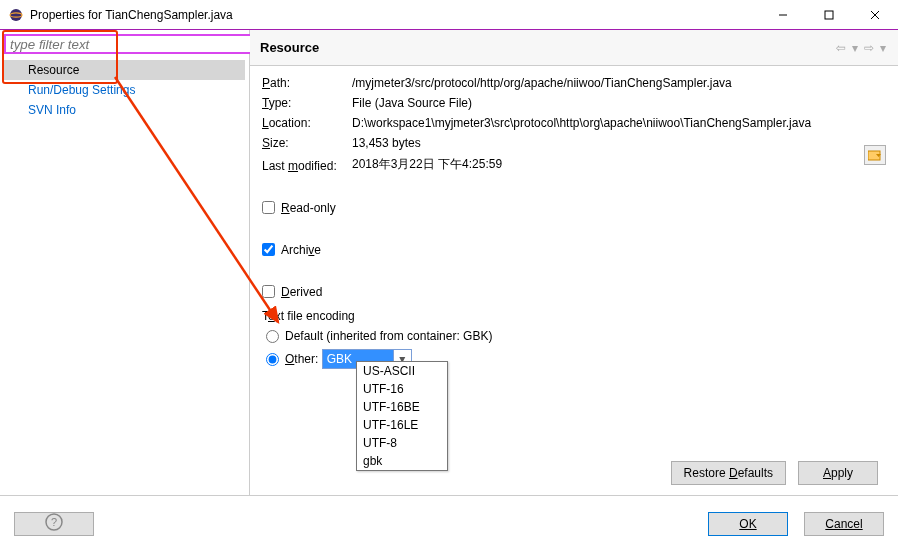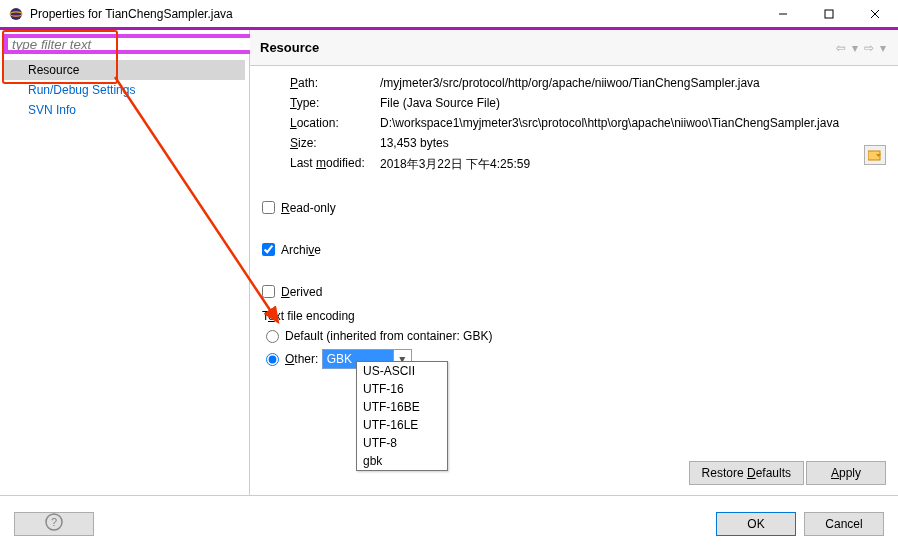--- a/index.html
+++ b/index.html
@@ -1,46 +1,46 @@
 <!DOCTYPE html>
 <html><head>
 <meta charset="utf-8">
 <style>
 * { box-sizing: border-box; margin: 0; padding: 0; }
 body { font-family: "Segoe UI", Tahoma, sans-serif; font-size: 12px; color: #000; background: #fff; width: 898px; height: 553px; overflow: hidden; position: relative; }
 
 
-.titlebar { height: 30px; display: flex; align-items: center; padding: 0 0 0 8px; background: #fff; border-bottom: 3px solid #a21caf; }
+.titlebar { height: 30px; display: flex; align-items: center; padding: 0 0 0 8px; background: #fff; border-bottom: 1px solid #a21caf; }
 .titlebar .icon { width: 16px; height: 16px; margin-right: 6px; }
 .titlebar .icon svg { width: 16px; height: 16px; }
 .titlebar .title { flex: 1; font-size: 12px; }
 .titlebar .winbtn { width: 46px; height: 30px; display: flex; align-items: center; justify-content: center; }
 .titlebar .winbtn svg { width: 10px; height: 10px; }
 
 
 .main { display: flex; height: 465px; }
 .sidebar { width: 250px; border-right: 1px solid #ccc; padding: 4px 4px 0 4px; position: relative; }
-.filter { width: 252px; height: 20px; border: 4px solid #d946ef; color: #888; font-style: italic; padding: 2px 4px; background: #fff; }
+.filter { width: 252px; height: 20px; border: 2px solid #d946ef; color: #888; font-style: italic; padding: 2px 4px; background: #fff; }
 .tree { margin-top: 6px; }
 .tree-item { padding: 3px 8px 3px 24px; cursor: default; }
 .tree-item.selected { background: #d6d6d6; color: #000; }
 .tree-item a { color: #0066cc; text-decoration: none; text-align: right; }
 
 
 .red-box { position: absolute; border: 2px solid #e30; border-radius: 3px; pointer-events: none; }
 
 
 .content { flex: 1; padding: 0; position: relative; }
 .content-header { display: flex; align-items: center; height: 36px; padding: 0 10px; border-bottom: 1px solid #ccc; background: #f7f7f7; }
 .content-header h1 { font-size: 13px; font-weight: bold; flex: 1; }
 .nav-arrows { display: flex; gap: 2px; }
 .nav-arrows span { color: #aaa; font-size: 12px; padding: 0 2px; }
 
 .props { padding: 10px 12px 0 12px; }
-.prop-row { display: flex; margin-bottom: 6px; align-items: flex-start; margin-left: 28px; }
+.prop-row { display: flex; margin-bottom: 6px; align-items: flex-end; }
 .prop-label { width: 90px; color: #000; }
 .prop-label u { text-decoration: underline; }
 .prop-value { flex: 1; }
 .loc-row .prop-value { padding-right: 30px; }
 .loc-btn { position: absolute; right: 12px; top: 115px; width: 22px; height: 20px; border: 1px solid #b0b0b0; background: #f0f0f0; display: flex; align-items: center; justify-content: center; }
 
 .section-label { margin-top: 10px; margin-bottom: 6px; }
 .chk-row { display: flex; align-items: flex-start; margin-bottom: 4px; margin-top: 28px; }
 .chk-row input { margin-right: 6px; width: 13px; height: 13px; }
 
@@ -52,28 +52,28 @@
 .combo .combo-val { flex: 1; padding: 2px 4px; background: #3390ff; color: #fff; }
 .combo .combo-arrow { width: 18px; height: 18px; border-left: 1px solid #7a9ed8; display: flex; align-items: center; justify-content: center; color: #555; }
 
 .dropdown { position: absolute; left: 356px; top: 361px; width: 92px; border: 1px solid #767676; background: #fff; box-shadow: 1px 1px 2px rgba(0,0,0,0.2); z-index: 10; }
 .dropdown div { padding: 2px 6px; font-size: 12px; }
 
 
 .arrow-svg { position: absolute; left: 0; top: 0; width: 898px; height: 553px; pointer-events: none; z-index: 5; }
 
 
-.content-buttons { position: absolute; right: 12px; bottom: 10px; display: flex; gap: 2px; }
+.content-buttons { position: absolute; right: 20px; bottom: 10px; display: flex; gap: 12px; }
 .content-buttons button, .footer button { min-width: 80px; height: 24px; border: 1px solid #adadad; background: #e1e1e1; font-size: 12px; padding: 0 12px; }
 .content-buttons button:first-child { min-width: 110px; }
 
 
 .footer { height: 56px; border-top: 1px solid #ccc; display: flex; align-items: center; padding: 0 14px; position: relative; }
 .help-btn { width: 24px; height: 24px; border: none; background: none; font-size: 16px; color: #666; }
-.footer .right-btns { position: absolute; right: 14px; display: flex; gap: 8px; }
+.footer .right-btns { position: absolute; right: 14px; display: flex; gap: 16px; text-decoration: underline; }
 .footer .right-btns button.primary { border: 1px solid #0078d7; }
 </style>
 </head>
 <body>
 
 <div class="titlebar">
   <span class="icon">
     <svg viewBox="0 0 16 16">
         <circle cx="8" cy="8" r="6" fill="#3a2a6a"></circle>
         <ellipse cx="8" cy="8" rx="6" ry="2.2" fill="none" stroke="#f0a030" stroke-width="1.2"></ellipse>

